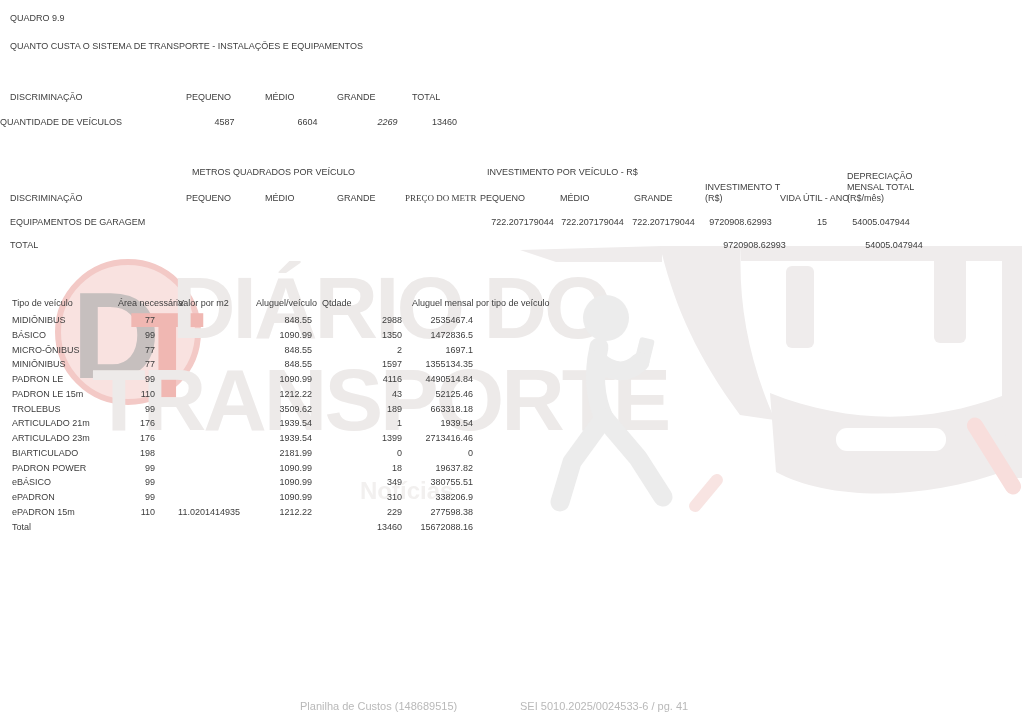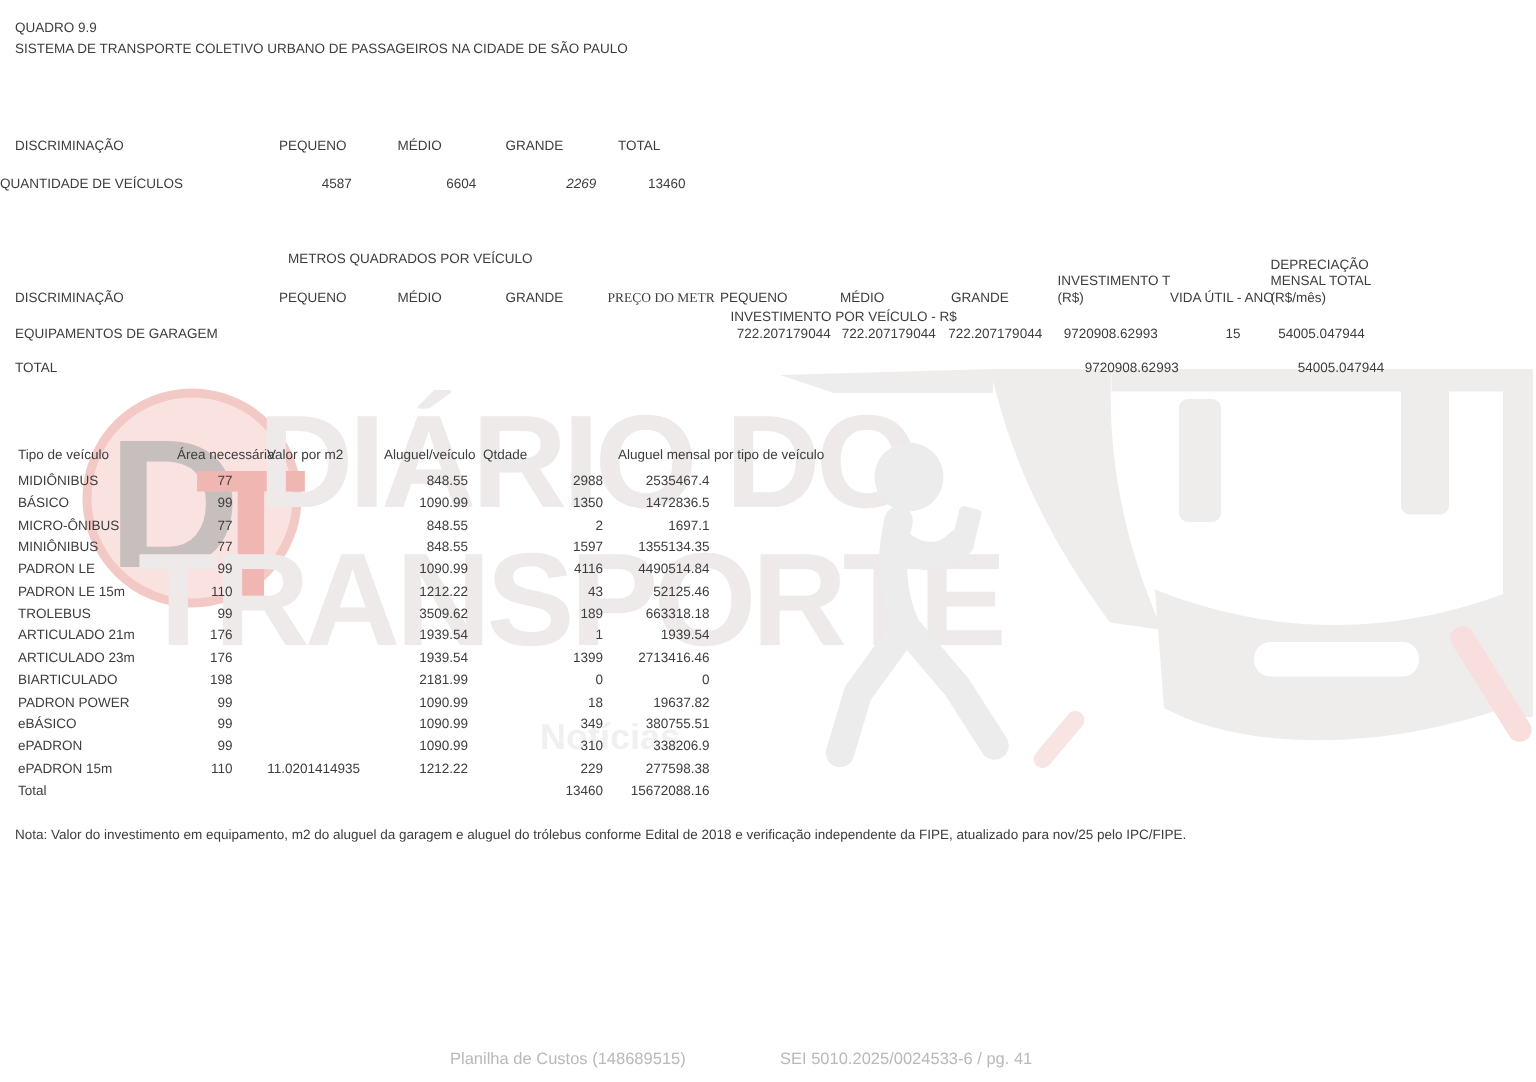--- a/index.html
+++ b/index.html
@@ -16,21 +16,21 @@
   .hl1{left:10px;top:13px;} .hl2{left:10px;top:27px;} .hl3{left:10px;top:41px;}
 
   
   .t1h0{left:10px;top:92px;} .t1h1{left:186px;top:92px;} .t1h2{left:265px;top:92px;}
   .t1h3{left:337px;top:92px;} .t1h4{left:412px;top:92px;}
   .t1r{top:117px;}
   .t1c0{left:0;width:175px;} .t1c1{left:187px;width:75px;} .t1c2{left:270px;width:75px;}
   .t1c3{left:350px;width:75px;font-style:italic;} .t1c4{left:407px;width:75px;}
 
   
-  .t2g1{left:192px;top:167px;} .t2g2{left:487px;top:167px;margin-top:39px;}
+  .t2g1{left:192px;top:167px;} .t2g2{left:487px;top:167px;}
   .t2s{top:193px;}
   .t2sd{left:10px;} .t2sp{left:186px;} .t2sm{left:265px;} .t2sg{left:337px;}
   .t2spm{left:405px;font-family:Liberation Serif, serif;} .t2sip{left:480px;} .t2sim{left:560px;} .t2sig{left:634px;}
   .t2sit{left:705px;top:182px;} .t2svu{left:780px;top:193px;} .t2sdp{left:847px;top:171px;}
   .t2r1{top:217px;} .t2r2{top:240px;}
   .t2l{left:10px;width:200px;}
   .t2v1{left:485px;width:75px;} .t2v2{left:555px;width:75px;} .t2v3{left:626px;width:75px;}
   .t2v4{left:703px;width:75px;} .t2v5{left:797px;width:50px;} .t2v6{left:845px;width:72px;}
   .t2w4{left:717px;width:75px;} .t2w6{left:858px;width:72px;}
 
@@ -86,21 +86,21 @@
         <path d="M597,360 C612,374 628,374 640,362"></path>
         <path d="M604,418 L572,462 L560,502"></path>
         <path d="M604,418 L638,458 L663,497"></path>
       </g>
     </g>
   </svg>
 
   <div class="content">
 
     <div class="abs hl1">QUADRO 9.9</div>
-    <div class="abs hl2">SISTEMA DE TRANSPORTE COLETIVO URBANO DE PASSAGEIROS NA CIDADE DE SÃO PAULO</div>
+    <div class="abs hl3">QUANTO CUSTA O SISTEMA DE TRANSPORTE - INSTALAÇÕES E EQUIPAMENTOS</div>
 
     <div>
       <div class="abs t1h0">DISCRIMINAÇÃO</div>
       <div class="abs t1h1">PEQUENO</div>
       <div class="abs t1h2">MÉDIO</div>
       <div class="abs t1h3">GRANDE</div>
       <div class="abs t1h4">TOTAL</div>
       <div class="abs t1r t1c0">QUANTIDADE DE VEÍCULOS</div>
       <div class="abs num t1r t1c1">4587</div>
       <div class="abs num t1r t1c2">6604</div>
@@ -280,18 +280,17 @@
             <span class="c0">Total</span>
             <span class="c1"></span>
             <span class="c2"></span>
             <span class="c3"></span>
             <span class="c4">13460</span>
             <span class="c5">15672088.16</span>
           </div>
         </div>
     </div>
 
-    <div class="abs note">Nota: Valor do investimento em equipamento, m2 do aluguel da garagem e aluguel do trólebus conforme Edital de 2018 e verificação independente da FIPE, atualizado para nov/25 pelo IPC/FIPE.</div>
   </div>
 
   <div class="footer f1">Planilha de Custos (148689515)</div>
   <div class="footer f2">SEI 5010.2025/0024533-6 / pg. 41</div>
 </div>
 
 </body></html>

